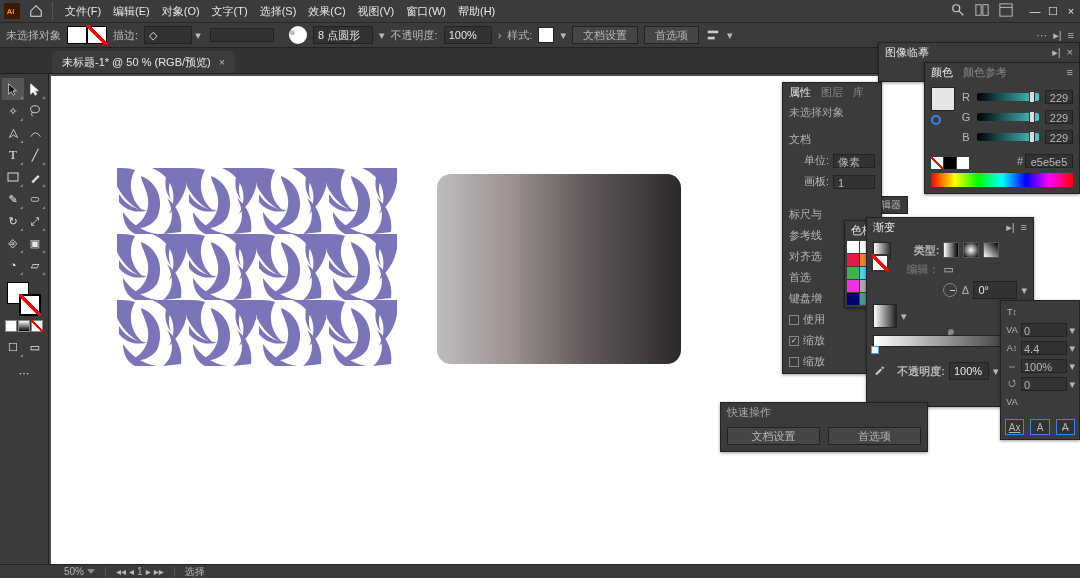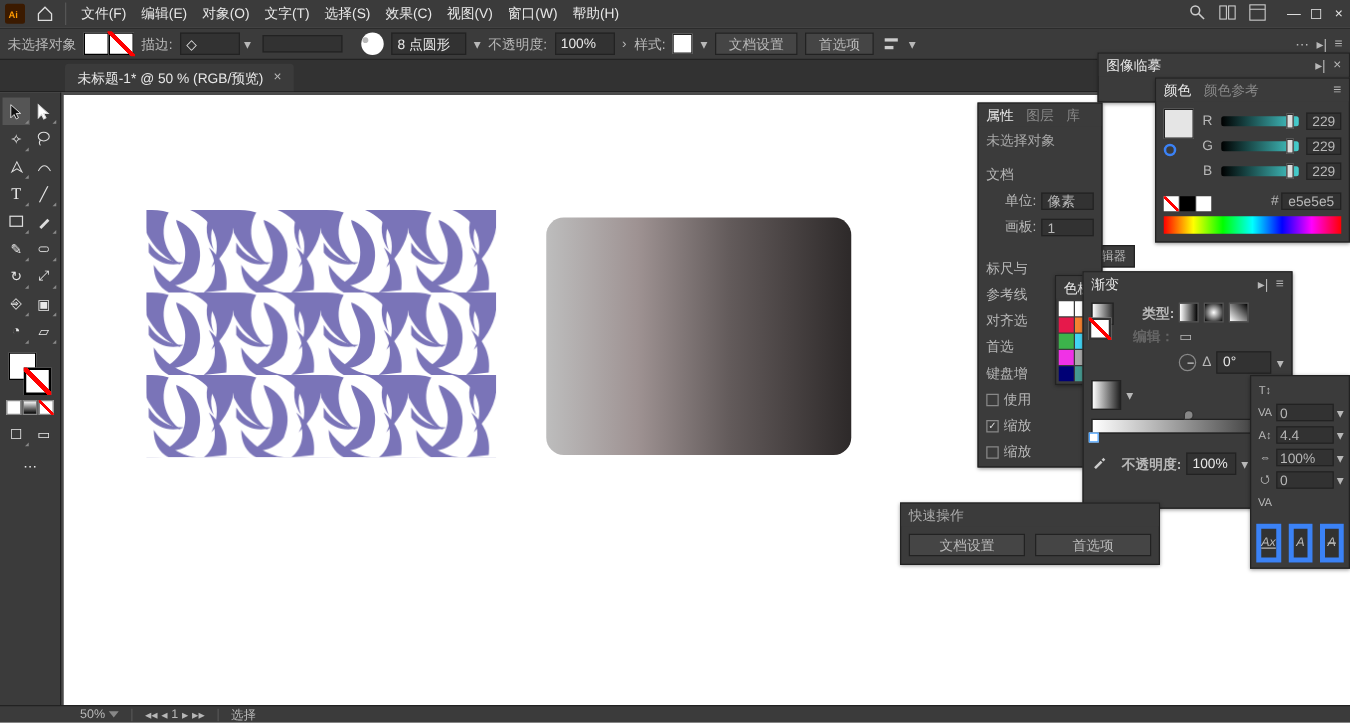--- a/index.html
+++ b/index.html
@@ -138,21 +138,21 @@
   .fsicons .b{position:absolute;right:0;bottom:0;width:18px;height:18px;background:#fff;border:2px solid #333;}
   .fsicons .b::after{content:"";position:absolute;inset:-2px;background:linear-gradient(45deg,transparent 44%,red 44%,red 56%,transparent 56%);}
 
   
   .p-text{position:absolute;right:0;top:256px;width:86px;}
   .p-text .body{padding:4px;display:flex;flex-direction:column;gap:4px;}
   .p-text .row{display:flex;align-items:center;gap:2px;}
   .tval{flex:1;height:14px;background:var(--bg-2);border:1px solid #222;padding:0 2px;line-height:14px;}
   .ticon{width:14px;height:14px;display:flex;align-items:center;justify-content:center;font-size:9px;}
   .t-btns{display:flex;gap:6px;justify-content:flex-end;margin-top:6px;}
-  .t-btns span{width:20px;height:31px;background:var(--bg-2);border:4px solid #3b82f6;display:flex;align-items:center;justify-content:center;font-size:10px;font-style:italic;position:relative;}
+  .t-btns span{width:20px;height:16px;background:var(--bg-2);border:1px solid #3b82f6;display:flex;align-items:center;justify-content:center;font-size:10px;position:relative;}
   .t-btns span.u{text-decoration:underline;}
 
   
   .p-quick{position:absolute;right:156px;top:360px;width:202px;text-align:right;}
   .p-quick .body{padding:6px;display:flex;gap:8px;}
   .p-quick .body .qbtn{flex:1;height:18px;background:var(--bg-4);border:1px solid #222;display:flex;align-items:center;justify-content:center;}
 
   
   .status{position:absolute;left:0;right:0;bottom:0;height:14px;background:var(--bg-3);display:flex;align-items:center;gap:10px;padding:0 6px;font-size:10px;color:var(--fg-1);border-top:1px solid #222;}
   .status .sep{width:1px;height:10px;background:#555;}

